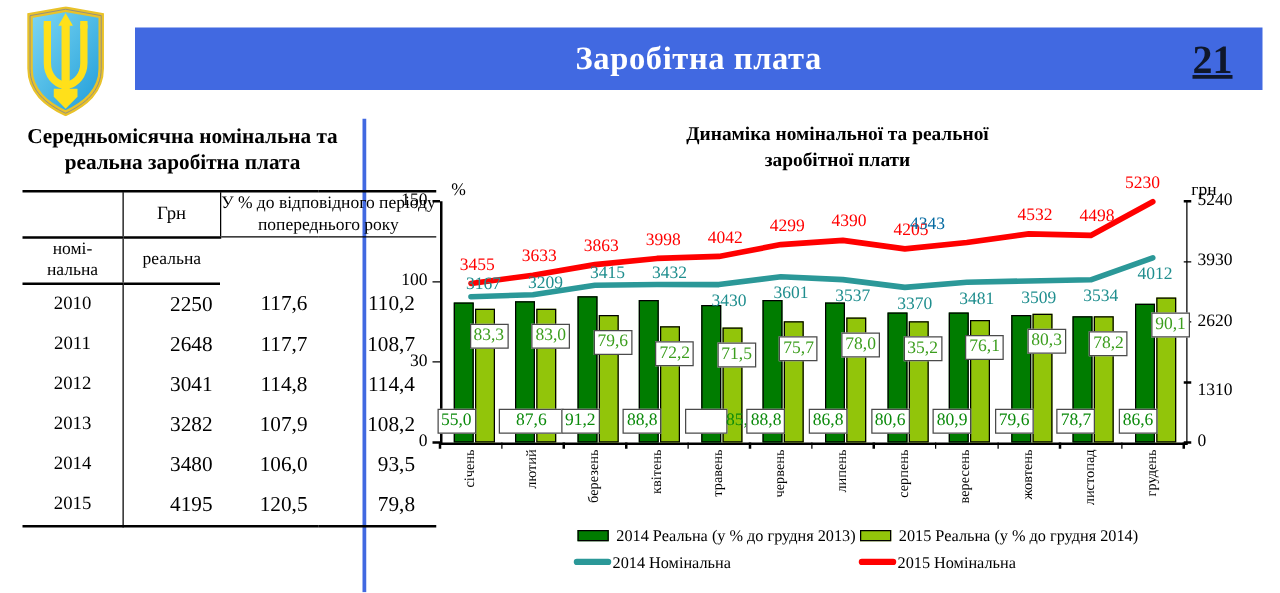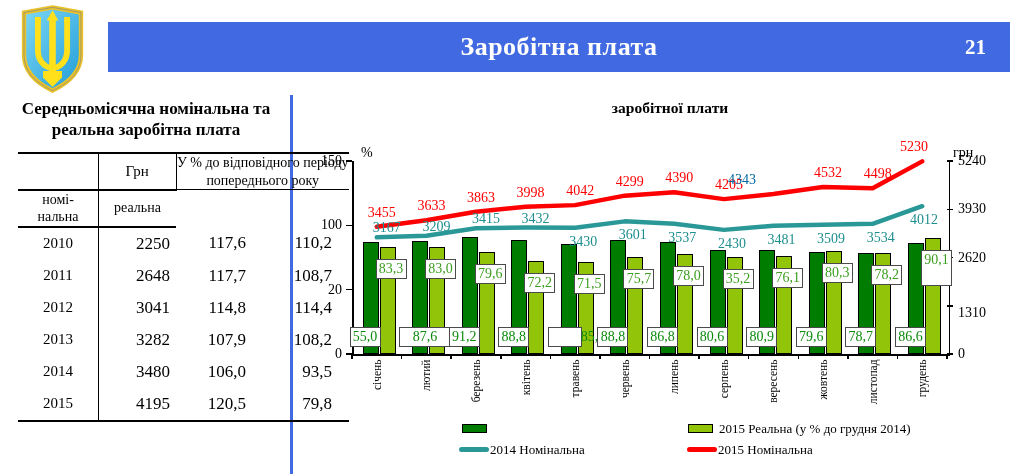--- a/index.html
+++ b/index.html
@@ -3,21 +3,21 @@
 <meta charset="utf-8">
 <style>
   html,body{margin:0;padding:0;background:#fff;}
   .slide{position:relative;width:1024px;height:474px;background:#ffffff;
          font-family:"Liberation Serif",serif;overflow:hidden;}
   
   .banner{position:absolute;left:108px;top:22px;width:902px;height:50px;
           display:flex;align-items:center;justify-content:center;}
   .banner-title{color:#fff;font-size:26px;font-weight:bold;letter-spacing:.5px;}
   .page-num{position:absolute;right:24px;top:0;height:50px;display:flex;align-items:center;
-            color:#ffffff;font-size:21px;font-weight:bold;}
+            color:#0f172a;font-size:32px;font-weight:bold;text-decoration:underline;}
   .emblem{position:absolute;left:16px;top:5px;width:73px;height:88px;}
   .divider{position:absolute;left:290px;top:95px;width:3px;height:379px;}
   
   .panel-title{position:absolute;left:4px;top:99px;width:284px;text-align:center;
                font-size:17px;font-weight:bold;line-height:1.22;color:#000;}
   table.wage{position:absolute;left:18px;top:152px;border-collapse:collapse;
              table-layout:fixed;border-top:2px solid #000;border-bottom:2px solid #000;}
   table.wage th,table.wage td{padding:0;font-weight:normal;color:#000;}
   .c-year{width:80px;text-align:center;border-right:1.5px solid #000;}
   .c-grn{width:45px;text-align:center;}
@@ -130,27 +130,28 @@
           <td class="c-year year">2015</td>
           <td class="c-grn num" style="padding-right:6px">4195</td>
           <td class="c-nom num" style="padding-right:9px">120,5</td>
           <td class="c-real num" style="padding-right:17px">79,8</td>
         </tr>
       </tbody>
   </table>
 
   <div id="chart">
     <div class="chart-title">
+      <div>Динаміка номінальної та реальної</div>
       <div>заробітної плати</div>
     </div>
   <div class="plot" style="left: 352px; top: 161px; width: 595px; height: 193px; position: absolute;"></div>
       <div class="tick" style="left: 346px; top: 353.25px; width: 6px; height: 1.5px;"></div>
       <div class="ticklab" style="left: 310px; top: 346px; width: 32px; text-align: right;">0</div>
       <div class="tick" style="left: 346px; top: 288.917px; width: 6px; height: 1.5px;"></div>
-      <div class="ticklab" style="left: 310px; top: 281.667px; width: 32px; text-align: right;">20</div>
+      <div class="ticklab" style="left: 310px; top: 281.667px; width: 32px; text-align: right;">30</div>
       <div class="tick" style="left: 346px; top: 224.583px; width: 6px; height: 1.5px;"></div>
       <div class="ticklab" style="left: 310px; top: 217.333px; width: 32px; text-align: right;">100</div>
       <div class="tick" style="left: 346px; top: 160.25px; width: 6px; height: 1.5px;"></div>
       <div class="ticklab" style="left: 310px; top: 153px; width: 32px; text-align: right;">150</div>
       <div class="axis-unit" style="left: 361px; top: 145px;">%</div>
       <div class="tick" style="left: 947px; top: 353.25px; width: 6px; height: 1.5px;"></div>
       <div class="ticklab" style="left: 958px; top: 346px;">0</div>
       <div class="tick" style="left: 947px; top: 305px; width: 6px; height: 1.5px;"></div>
       <div class="ticklab" style="left: 958px; top: 305px;">1310</div>
       <div class="tick" style="left: 947px; top: 256.75px; width: 6px; height: 1.5px;"></div>
@@ -229,46 +230,47 @@
       <div class="barlab" style="left: 425.083px; top: 259.207px; width: 31px; height: 20px; color: rgb(60, 158, 30);">83,0</div>
       <div class="barlab" style="left: 474.667px; top: 263.581px; width: 31px; height: 20px; color: rgb(60, 158, 30);">79,6</div>
       <div class="barlab" style="left: 524.25px; top: 273.103px; width: 31px; height: 20px; color: rgb(60, 158, 30);">72,2</div>
       <div class="barlab" style="left: 573.833px; top: 274.003px; width: 31px; height: 20px; color: rgb(60, 158, 30);">71,5</div>
       <div class="barlab" style="left: 623.417px; top: 268.599px; width: 31px; height: 20px; color: rgb(60, 158, 30);">75,7</div>
       <div class="barlab" style="left: 673px; top: 265.64px; width: 31px; height: 20px; color: rgb(60, 158, 30);">78,0</div>
       <div class="barlab" style="left: 722.583px; top: 269.114px; width: 31px; height: 20px; color: rgb(60, 158, 30);">35,2</div>
       <div class="barlab" style="left: 772.167px; top: 268.085px; width: 31px; height: 20px; color: rgb(60, 158, 30);">76,1</div>
       <div class="barlab" style="left: 821.75px; top: 262.681px; width: 31px; height: 20px; color: rgb(60, 158, 30);">80,3</div>
       <div class="barlab" style="left: 871.333px; top: 265.383px; width: 31px; height: 20px; color: rgb(60, 158, 30);">78,2</div>
-      <div class="barlab" style="left: 920.917px; top: 250.071px; width: 31px; height: 36px; color: rgb(60, 158, 30);">90,1</div>
+      <div class="barlab" style="left: 920.917px; top: 250.071px; width: 31px; height: 20px; color: rgb(60, 158, 30);">90,1</div>
       <div class="linelab" style="left: 364.792px; top: 220.353px; color: rgb(31, 142, 142);">3167</div>
       <div class="linelab" style="left: 414.375px; top: 218.806px; color: rgb(31, 142, 142);">3209</div>
       <div class="linelab" style="left: 463.958px; top: 211.219px; color: rgb(31, 142, 142);">3415</div>
       <div class="linelab" style="left: 513.542px; top: 210.592px; color: rgb(31, 142, 142);">3432</div>
       <div class="linelab" style="left: 561.125px; top: 233.666px; color: rgb(31, 142, 142);">3430</div>
       <div class="linelab" style="left: 610.708px; top: 227.368px; color: rgb(31, 142, 142);">3601</div>
       <div class="linelab" style="left: 660.292px; top: 229.725px; color: rgb(31, 142, 142);">3537</div>
-      <div class="linelab" style="left: 709.875px; top: 235.876px; color: rgb(31, 142, 142);">2430</div>
+      <div class="linelab" style="left: 709.875px; top: 235.876px; color: rgb(31, 142, 142);">3370</div>
       <div class="linelab" style="left: 759.458px; top: 231.788px; color: rgb(31, 142, 142);">3481</div>
       <div class="linelab" style="left: 809.042px; top: 230.756px; color: rgb(31, 142, 142);">3509</div>
       <div class="linelab" style="left: 858.625px; top: 229.835px; color: rgb(31, 142, 142);">3534</div>
       <div class="linelab" style="left: 902px; top: 212.23px; color: rgb(31, 142, 142);">4012</div>
       <div class="linelab" style="left: 359.792px; top: 204.745px; color: rgb(255, 0, 0);">3455</div>
       <div class="linelab" style="left: 409.375px; top: 198.189px; color: rgb(255, 0, 0);">3633</div>
       <div class="linelab" style="left: 458.958px; top: 189.718px; color: rgb(255, 0, 0); text-align: center;">3863</div>
       <div class="linelab" style="left: 508.542px; top: 184.745px; color: rgb(255, 0, 0);">3998</div>
       <div class="linelab" style="left: 558.125px; top: 183.125px; color: rgb(255, 0, 0);">4042</div>
       <div class="linelab" style="left: 607.708px; top: 173.659px; color: rgb(255, 0, 0);">4299</div>
       <div class="linelab" style="left: 657.292px; top: 170.307px; color: rgb(255, 0, 0);">4390</div>
       <div class="linelab" style="left: 706.875px; top: 177.121px; color: rgb(255, 0, 0);">4205</div>
       <div class="linelab" style="left: 720px; top: 172.038px; color: #0369a1;">4343</div>
       <div class="linelab" style="left: 806.042px; top: 165.077px; color: rgb(255, 0, 0);">4532</div>
       <div class="linelab" style="left: 855.625px; top: 166.329px; color: rgb(255, 0, 0);">4498</div>
       <div class="linelab" style="left: 892px; top: 139.368px; color: rgb(255, 0, 0);">5230</div>
       <div class="leg-sw-bar" style="left: 462px; top: 424px; background: rgb(0, 124, 0);"></div>
+      <div class="leg-txt" style="left: 493px; top: 421px;">2014 Реальна (у % до грудня 2013)</div>
       <div class="leg-sw-bar" style="left: 688px; top: 424px; background: rgb(146, 197, 10);"></div>
       <div class="leg-txt" style="left: 719px; top: 421px;">2015 Реальна (у % до грудня 2014)</div>
       <div class="leg-sw-line" style="left: 459px; top: 447px; background: rgb(43, 152, 152);"></div>
       <div class="leg-txt" style="left: 490px; top: 442px;">2014 Номінальна</div>
       <div class="leg-sw-line" style="left: 687px; top: 447px; background: rgb(255, 0, 0);"></div>
       <div class="leg-txt" style="left: 718px; top: 442px;">2015 Номінальна</div>
     </div>
 
 </div>
 

